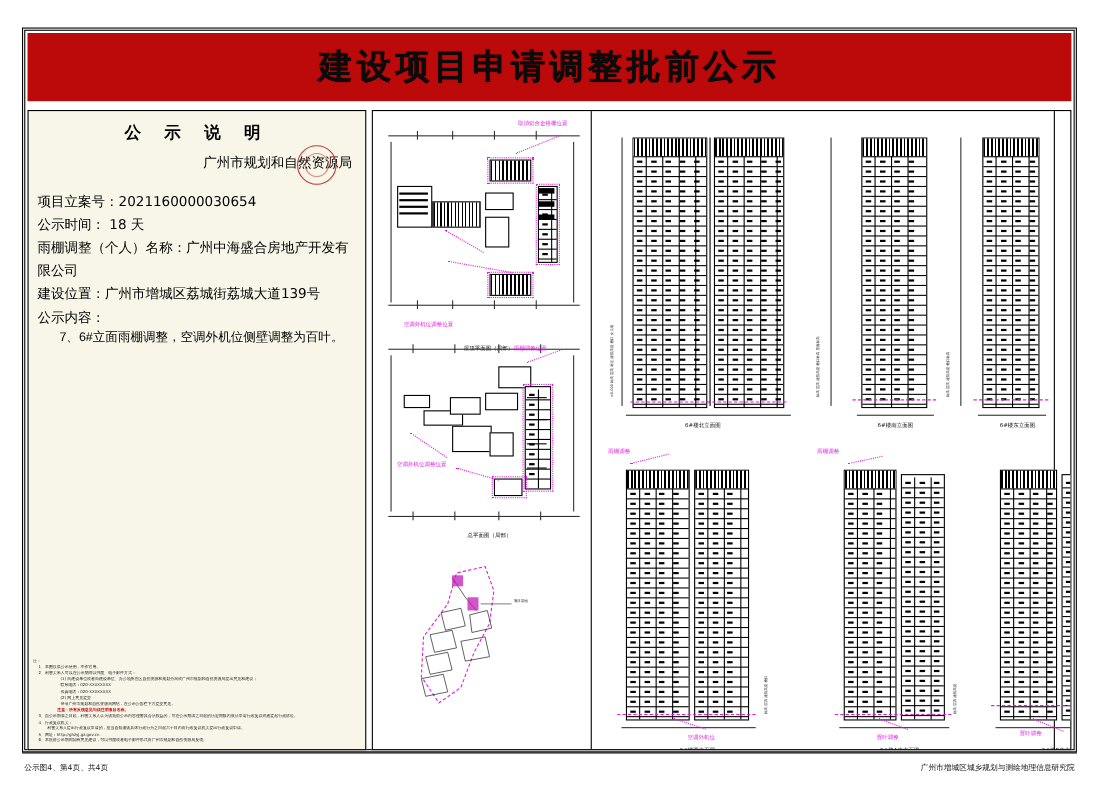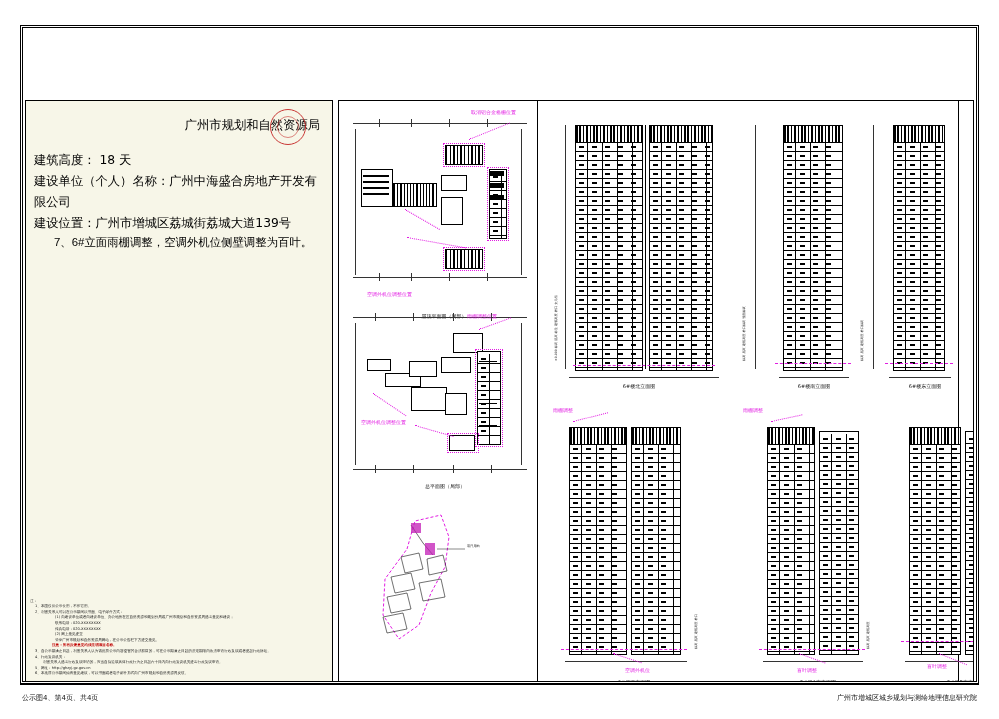--- a/index.html
+++ b/index.html
@@ -135,40 +135,48 @@
   .leader{position:absolute;border-top:.7px dotted #e21ce2;transform-origin:left center;height:0;}
 </style>
 </head>
 <body>
 
 <div class="page">
 
   <div class="frame"></div>
   <div class="frame-inner"></div>
 
+  <div class="title-banner">
+    <div class="ttl">建设项目申请调整批前公示</div>
+  </div>
 
   <div class="notice">
 
+    <h2>公 示 说 明</h2>
 
 
     <div class="signature">
       <span>广州市规划和自然资源局</span>
       <span class="seal"></span>
     </div>
 
     <div class="fields">
       <div class="field">
-        <span>建筑高度：</span>&nbsp;<span>18 天</span>
+        <span>项目立案号：</span><span>2021160000030654</span>
       </div>
       <div class="field">
-        <span>建设单位（个人）名称：</span><span>广州中海盛合房地产开发有限公司</span>
+        <span>公示时间：</span>&nbsp;<span>18 天</span>
+      </div>
+      <div class="field">
+        <span>雨棚调整（个人）名称：</span><span>广州中海盛合房地产开发有限公司</span>
       </div>
       <div class="field">
         <span>建设位置：</span><span>广州市增城区荔城街荔城大道139号</span>
       </div>
+      <div class="contents-head">公示内容：</div>
       <div class="c-item">7、6#立面雨棚调整，空调外机位侧壁调整为百叶。</div>
     </div>
 
     <div class="fineprint">
       <div>注：</div>
       <div class="fp-ind1">1、本图仅供公示使用，不作它用。</div>
       <div class="fp-ind1">2、利害关系人可以在公示期间以书面、电子邮件方式：</div>
       <div class="fp-ind3">(1) 向建设单位或者向建设单位、办公地所在区自然资源和规划分局或广州市规划和自然资源局提出意见和建议；</div>
       <div class="fp-ind3">联系电话：020-XXXXXXXX</div>
       <div class="fp-ind3">传真电话：020-XXXXXXXX</div>

